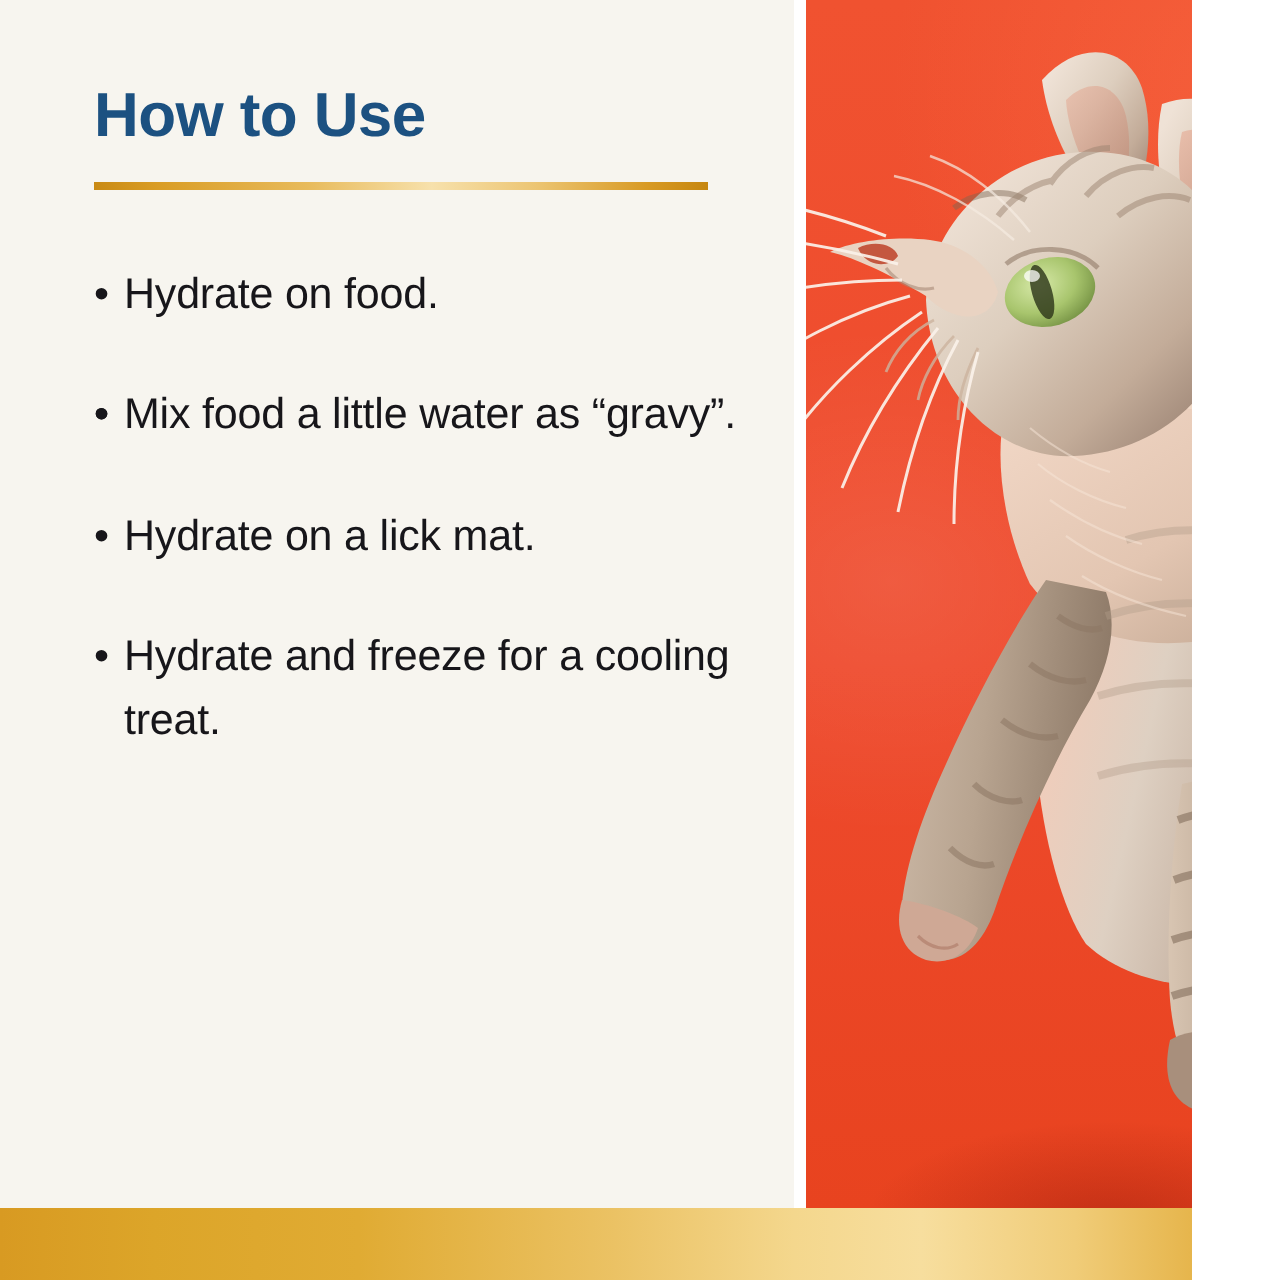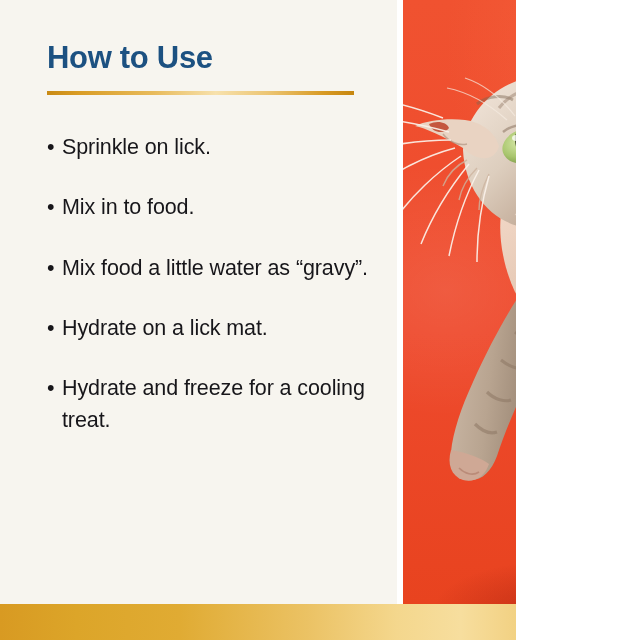--- a/index.html
+++ b/index.html
@@ -2,21 +2,21 @@
 <html><head>
 <meta charset="utf-8">
 <style>
   html, body {
     margin: 0;
     padding: 0;
     background: #ffffff;
   }
   #card {
     position: relative;
-    width: 516px;
+    width: 596px;
     height: 640px;
     overflow: hidden;
     background: #ffffff;
     font-family: "Liberation Sans", sans-serif;
   }
 
   
   .left-panel {
     position: absolute;
     left: 0;
@@ -154,25 +154,24 @@
 
   <div class="left-panel">
 
     <h1 class="heading">How to Use</h1>
 
     <div class="gold-rule"></div>
 
     <ul class="bullet-list">
       <li class="bullet-item">
         <span class="bullet-dot">•</span>
-        <span>Sprinkle on lick.</span>
-      </li>
-      <li class="bullet-item">
-        <span class="bullet-dot">•</span>
-        <span>Mix in to food.</span>
+        <span>Hydrate on food.</span>
+      </li>
+      <li class="bullet-item">
+        <span class="bullet-dot">•</span>
       </li>
       <li class="bullet-item">
         <span class="bullet-dot">•</span>
         <span>Mix food a little water as “gravy”.</span>
       </li>
       <li class="bullet-item">
         <span class="bullet-dot">•</span>
         <span>Hydrate on a lick mat.</span>
       </li>
       <li class="bullet-item">

